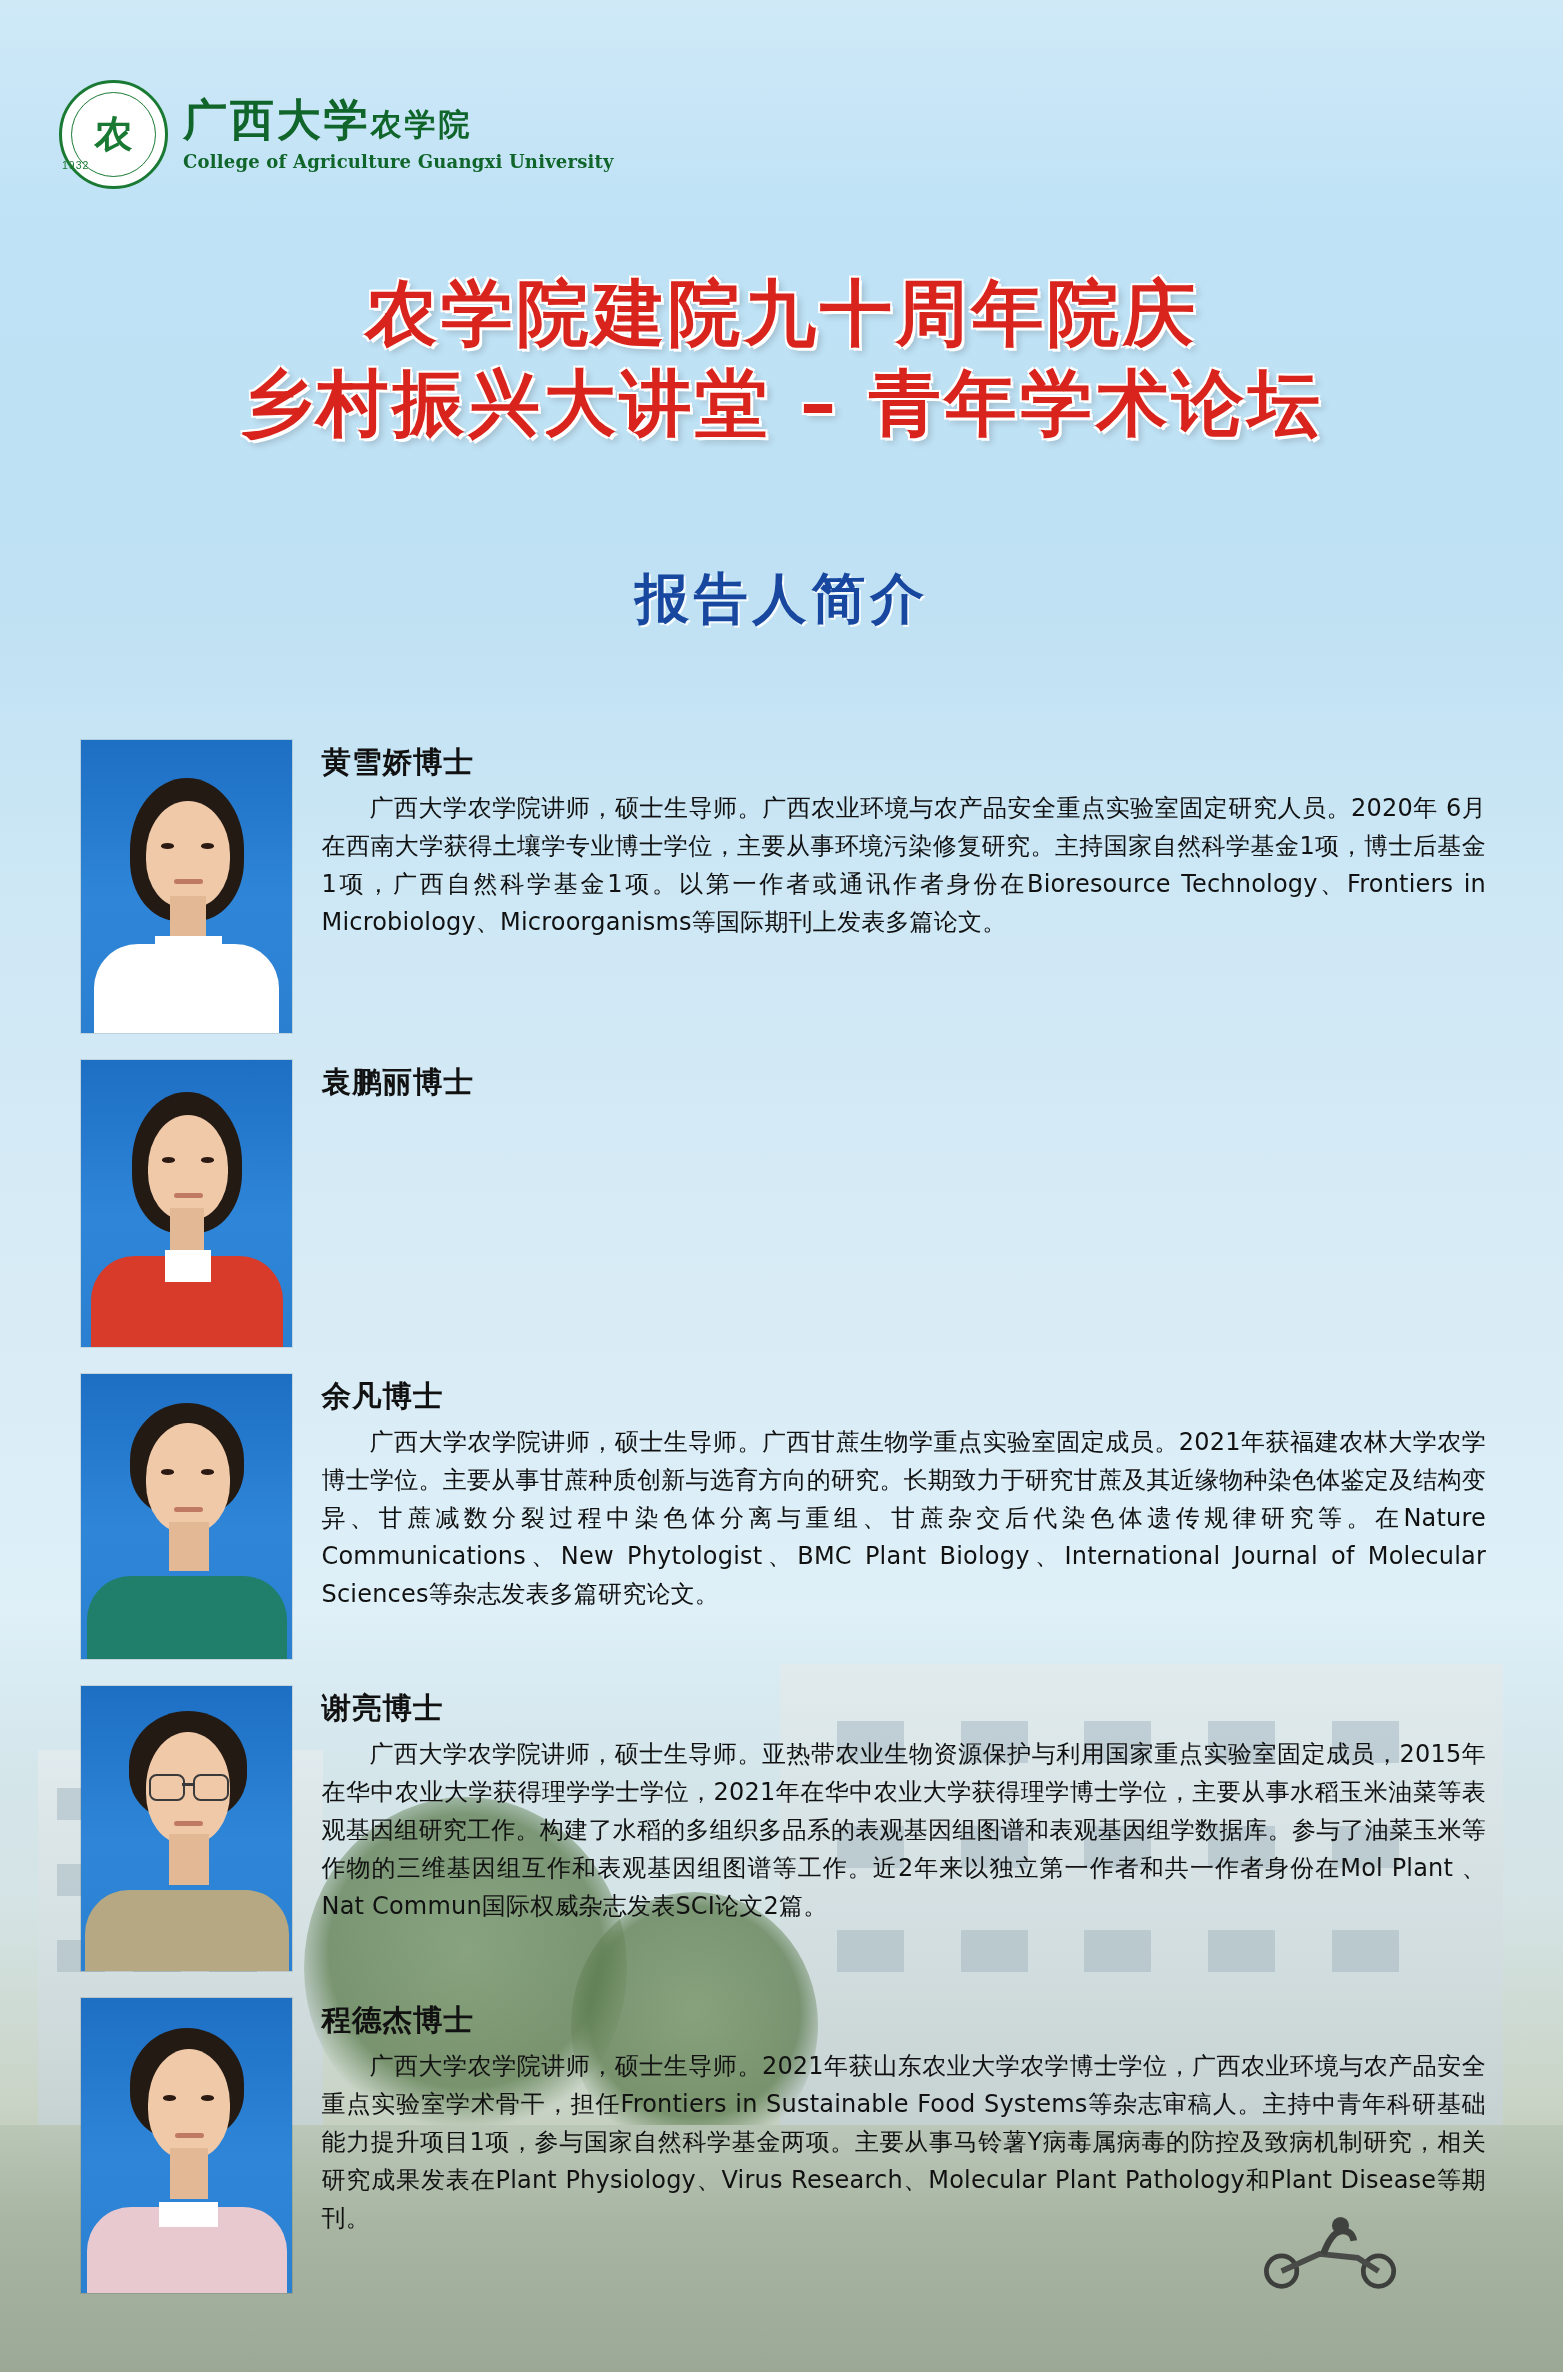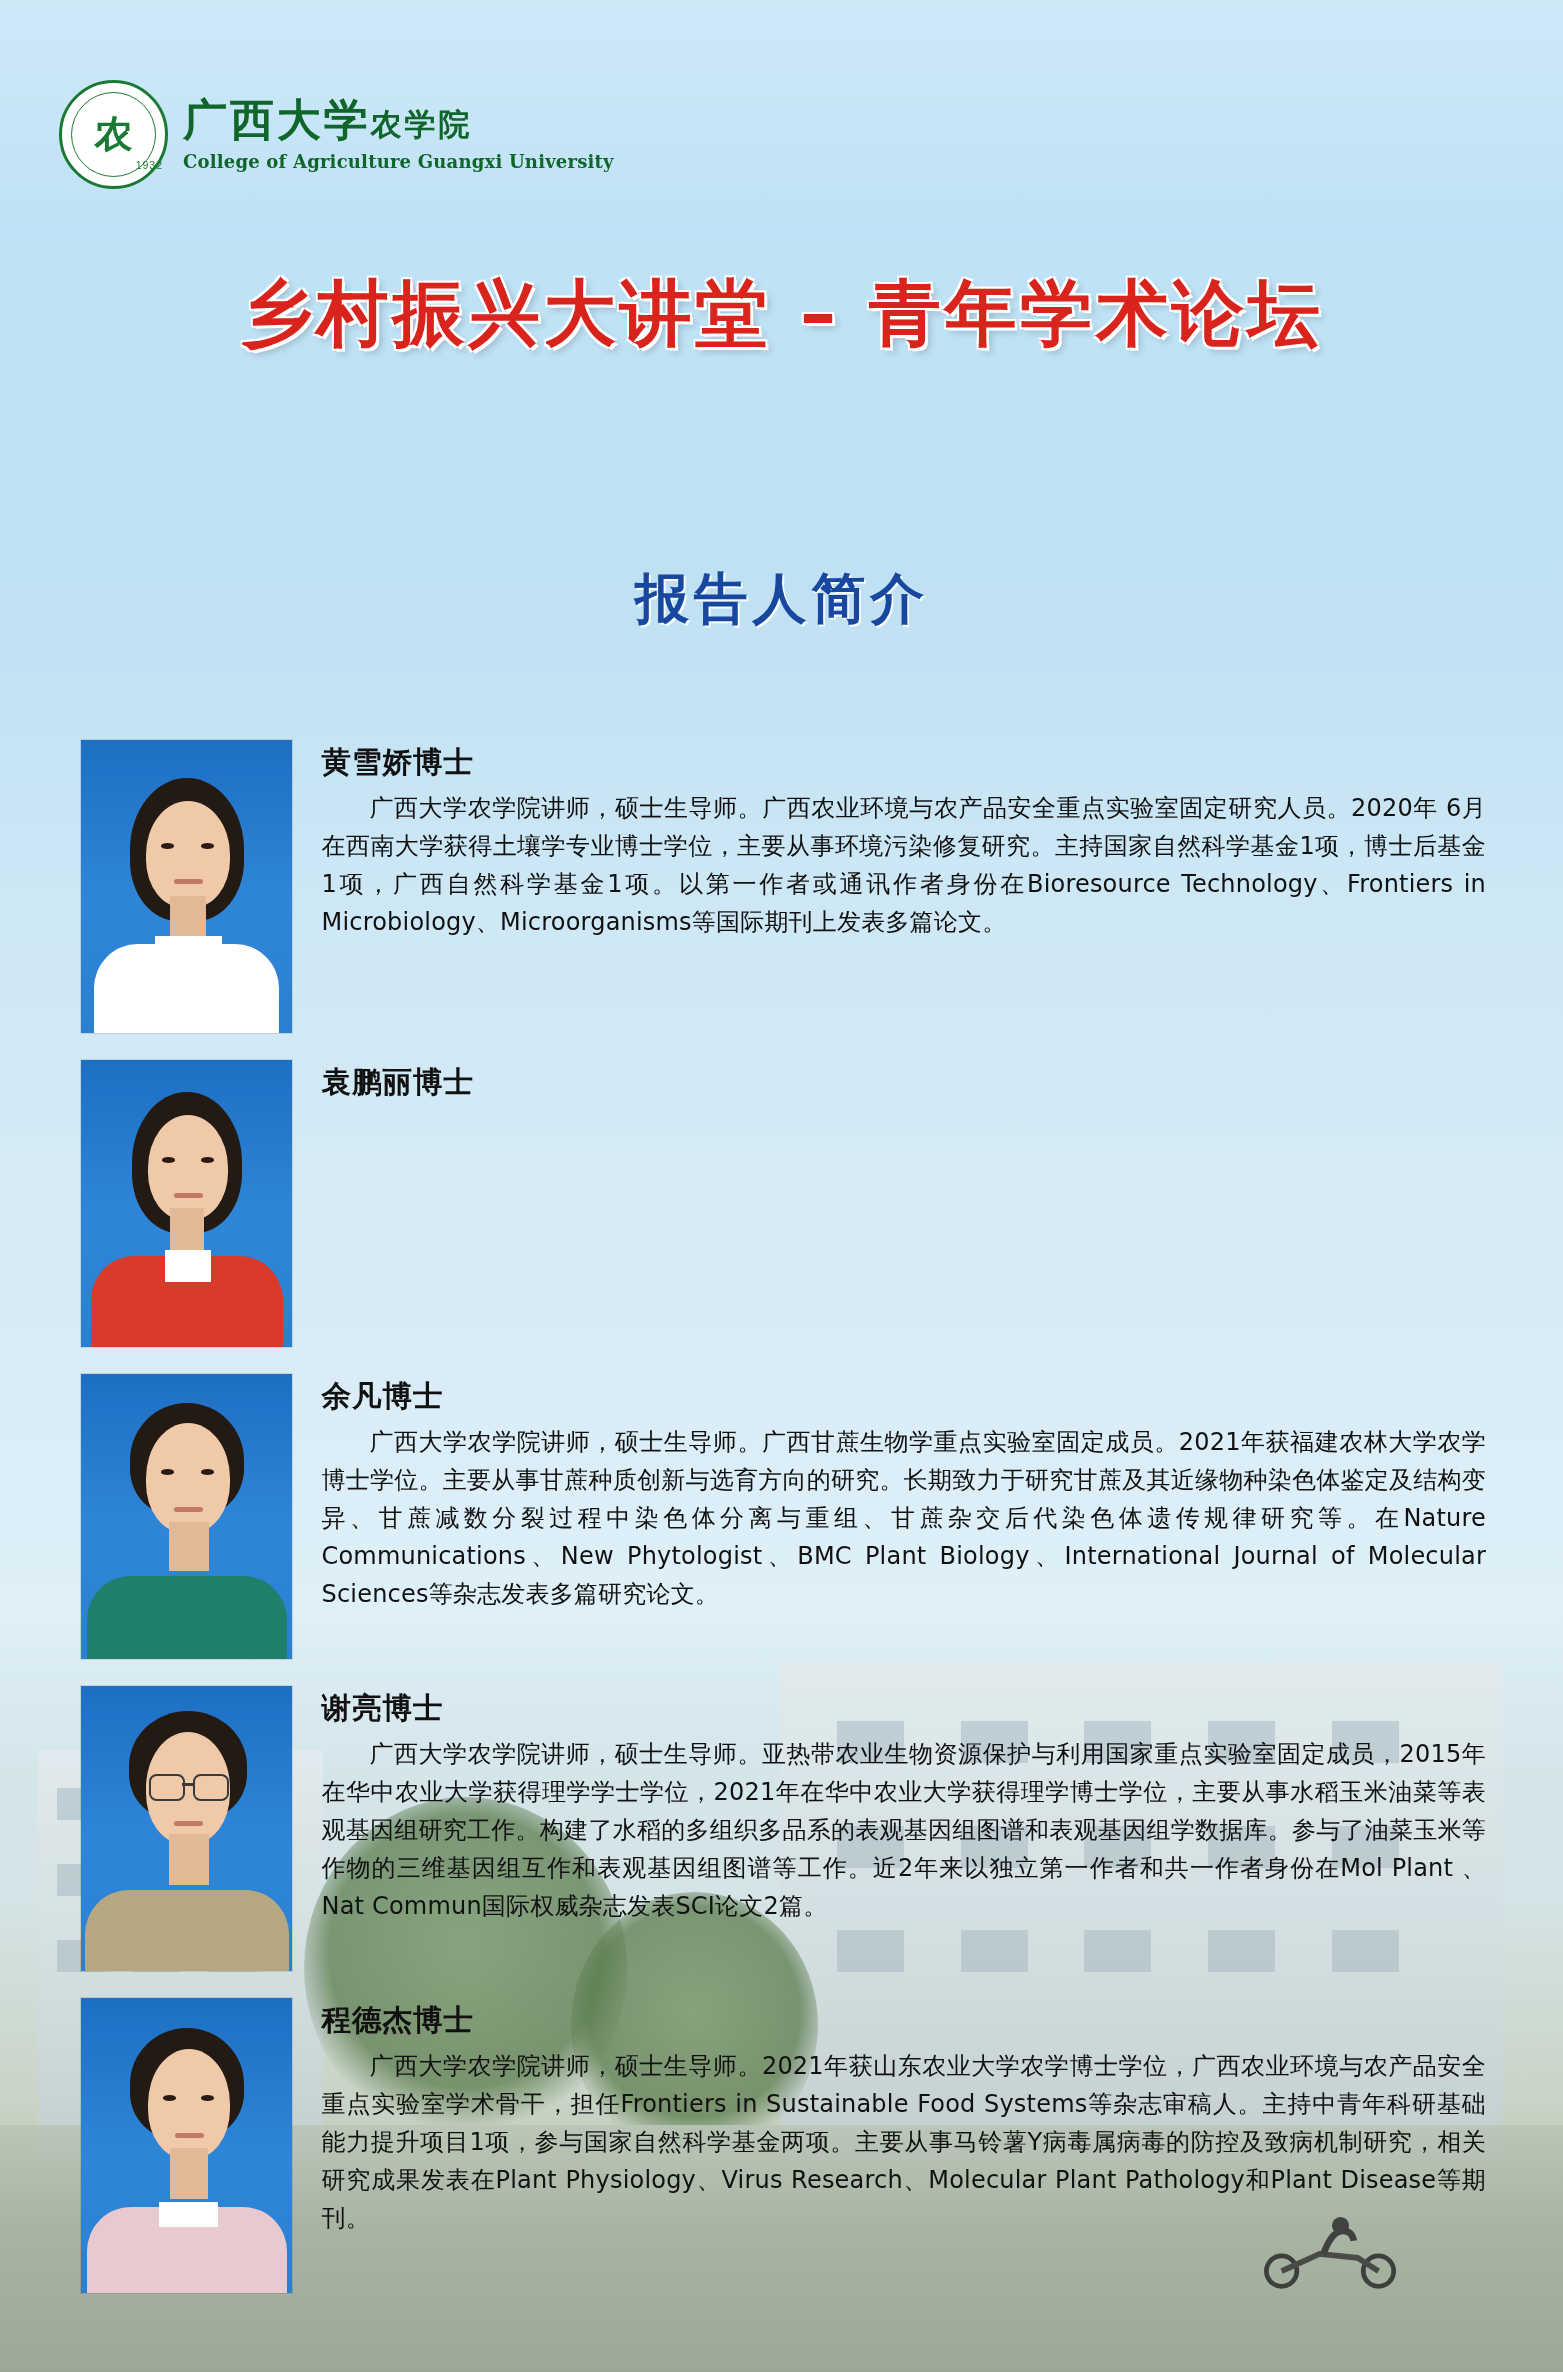--- a/index.html
+++ b/index.html
@@ -101,23 +101,23 @@
     display: flex;
     align-items: center;
     justify-content: center;
     font-family: "DejaVu Serif", serif;
     font-size: 38px;
     color: #1a7a33;
     font-weight: 700;
   }
   .seal-year {
     position: absolute;
-    left: 0; right: 2px;
+    left: 0; right: 8px;
     bottom: 15px;
-    text-align: right;
+    text-align: left;
     font-size: 10.5px;
     color: #1a7a33;
     letter-spacing: 1px;
   }
   .logo-text {
     display: flex;
     flex-direction: column;
     justify-content: center;
     gap: 7px;
   }
@@ -290,20 +290,21 @@
     </div>
     <div class="logo-text">
       <div class="logo-cn">
         <span>广西大学</span><span class="small">农学院</span>
       </div>
       <div class="logo-en">College of Agriculture Guangxi University</div>
     </div>
   </div>
 
   <div class="title-wrap">
+    <div class="title-line">农学院建院九十周年院庆</div>
     <div class="title-line">乡村振兴大讲堂 – 青年学术论坛</div>
   </div>
   <div class="subtitle">报告人简介</div>
 
   <div class="speakers">
 
     <div class="speaker">
       <div class="photo h1">
         <div class="ph-bg"></div>
         <div class="ph-body" style="left:13.3px; top:204px; width:185px; height:91px; background:#ffffff;"></div>

